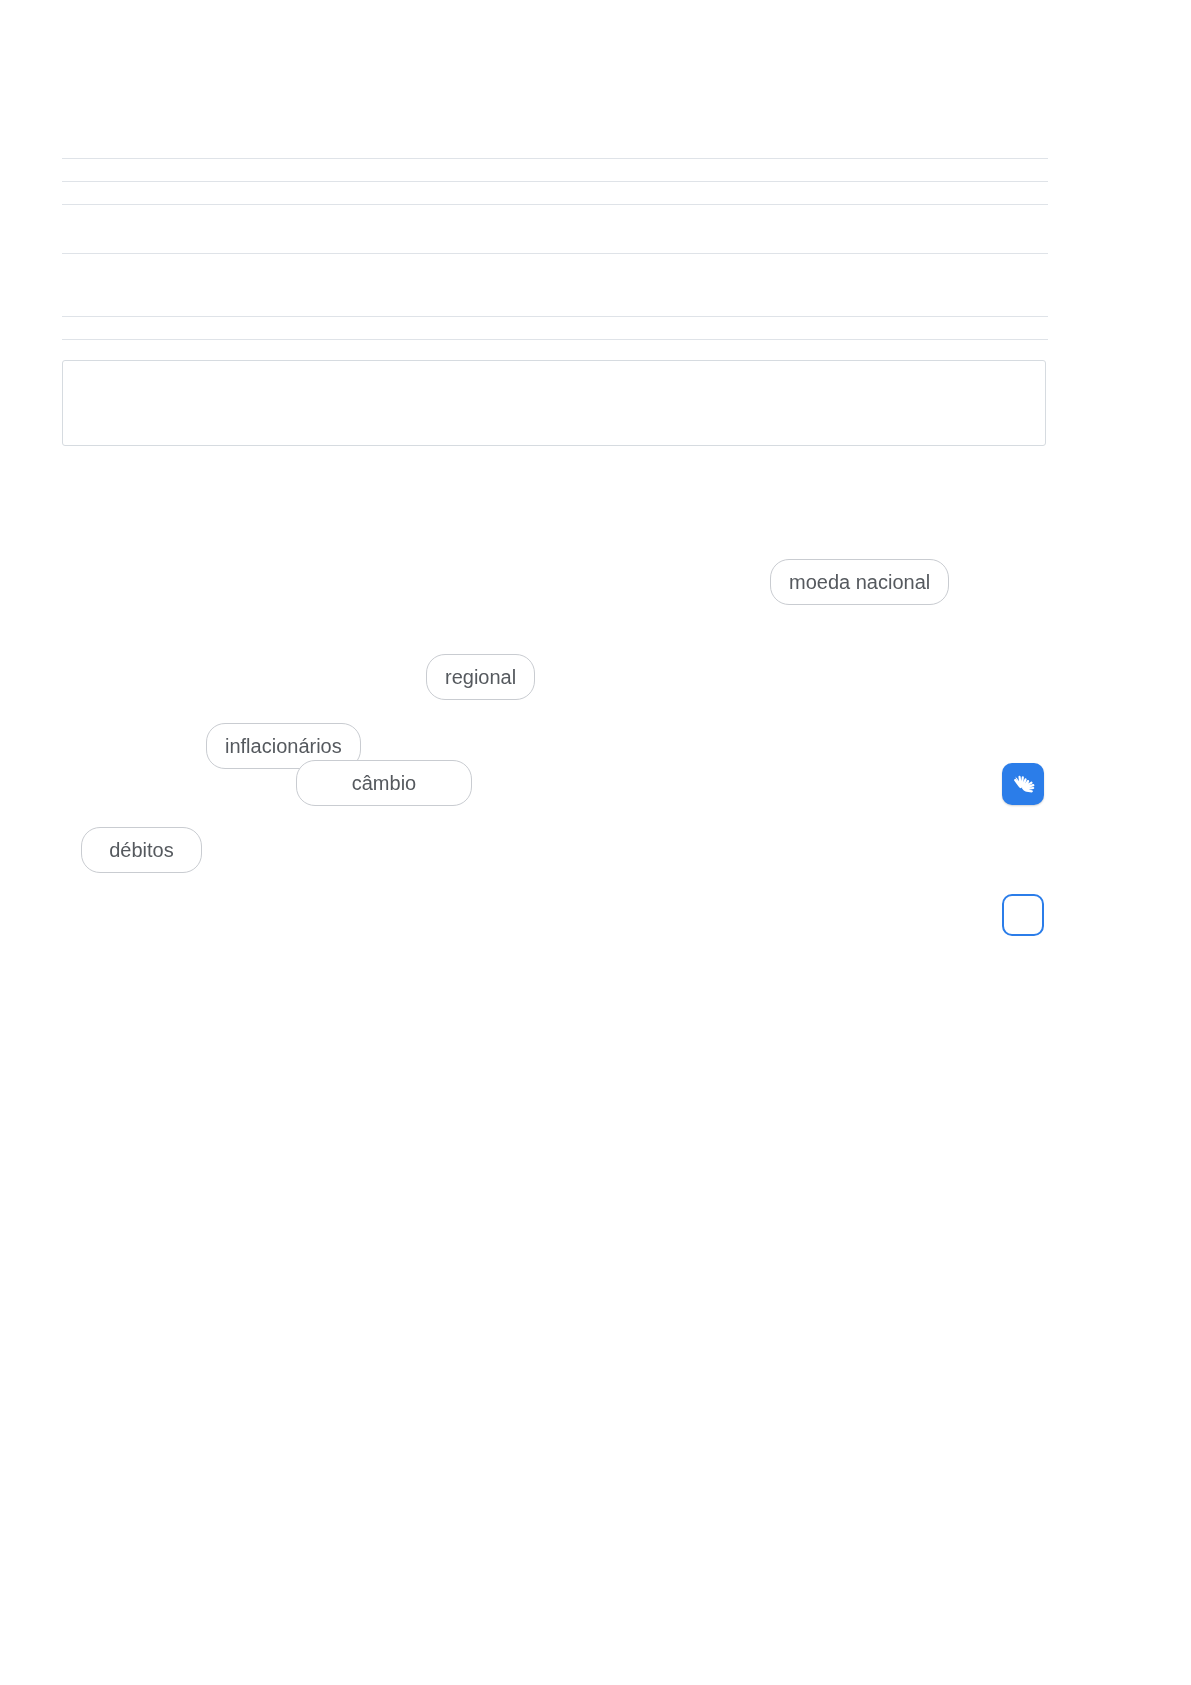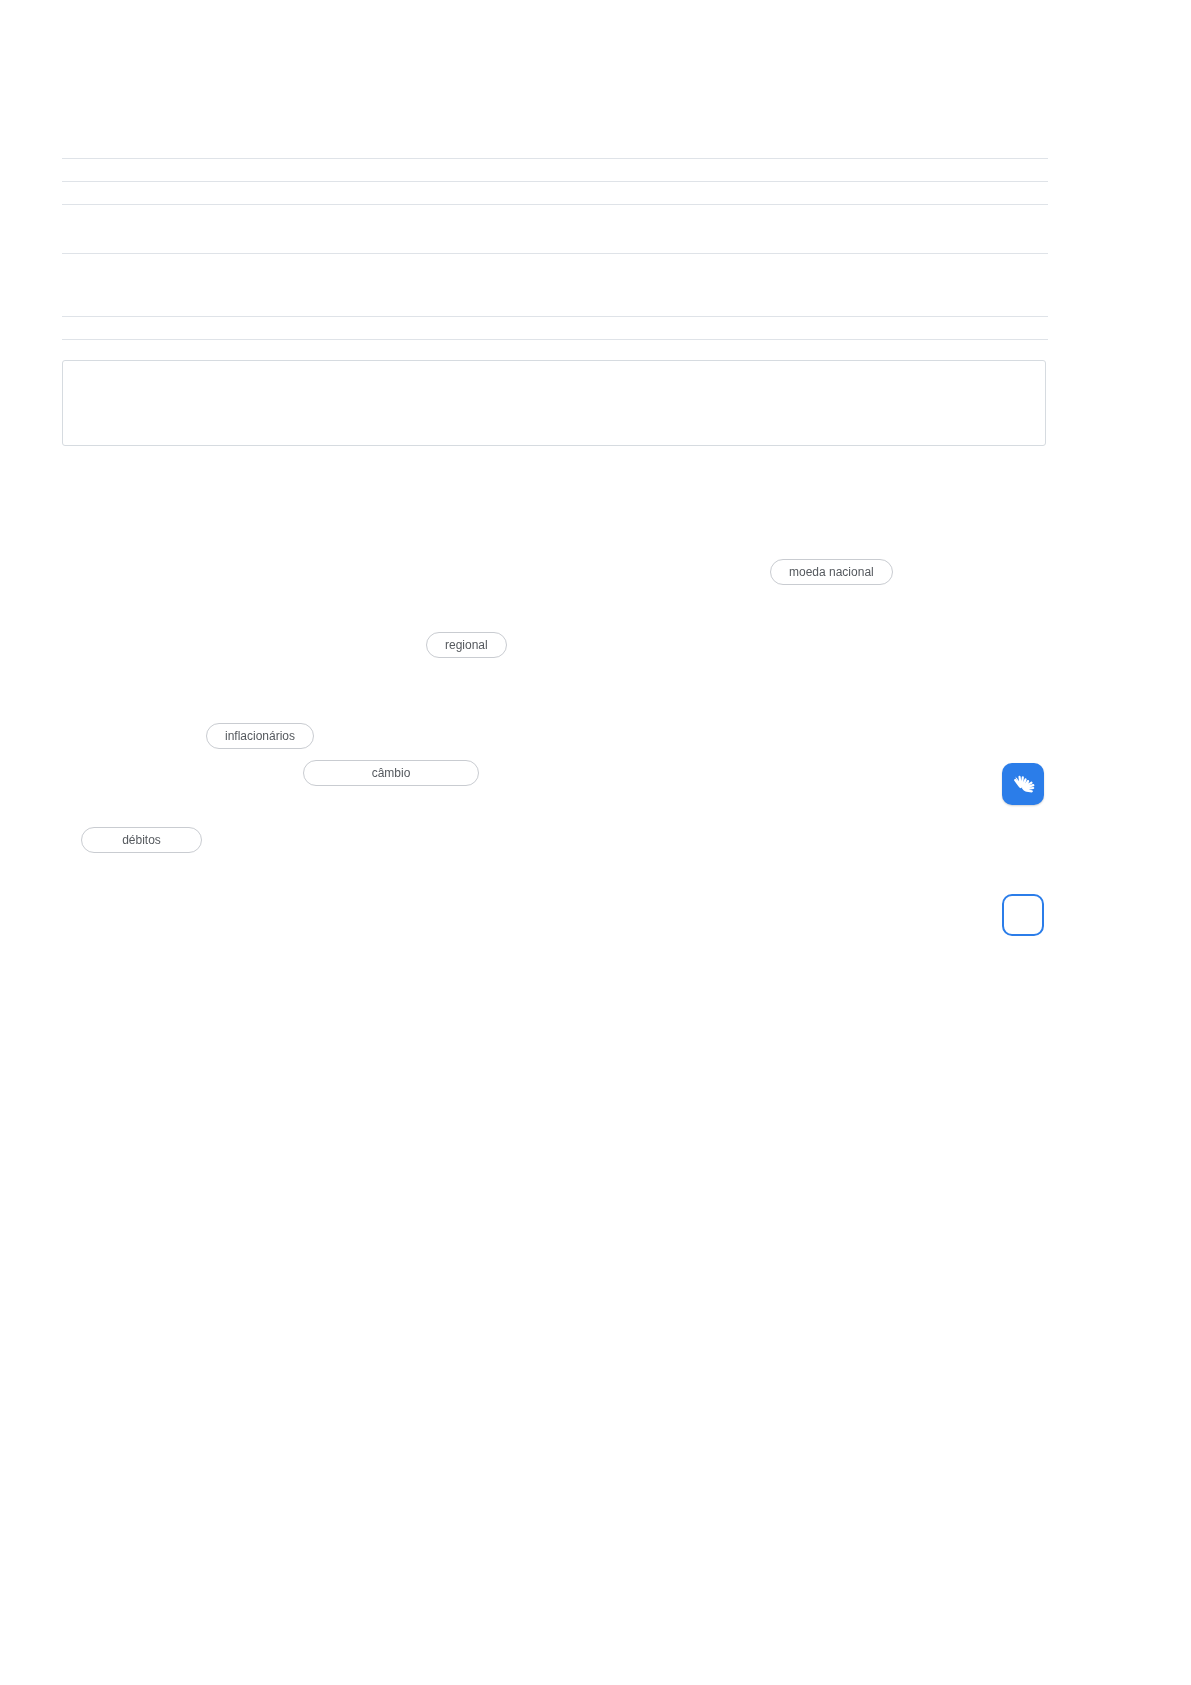--- a/index.html
+++ b/index.html
@@ -66,27 +66,27 @@
     overflow: hidden;
   }
 
   
   .chip {
     position: absolute;
     box-sizing: border-box;
     display: inline-flex;
     align-items: center;
     justify-content: center;
-    height: 26px;
+    height: 46px;
     padding: 0 18px;
     border: 1px solid #c9ccd1;
     border-radius: 19px;
     background: #ffffff;
     color: #55595e;
-    font-size: 12px;
+    font-size: 20px;
     line-height: 1;
     white-space: nowrap;
   }
 
   
   .vlibras-button {
     position: absolute;
     left: 1002px;
     top: 763px;
     width: 42px;
@@ -157,25 +157,25 @@
       <tr>
         <td></td>
       </tr>
     </tbody>
   </table>
 
   <div class="content-panel"></div>
 
   <div class="chip" style="left:770px; top:559px;">moeda nacional</div>
 
-  <div class="chip" style="left:426px; top:632px;">regional</div>
+  <div class="chip" style="left:426px; top:654px;">regional</div>
 
   <div class="chip" style="left:206px; top:723px;">inflacionários</div>
 
-  <div class="chip" style="left:303px; top:760px; width:176px;">câmbio</div>
+  <div class="chip" style="left:296px; top:760px; width:176px;">câmbio</div>
 
   <div class="chip" style="left:81px; top:827px; width:121px;text-align:right;">débitos</div>
 
   <button class="vlibras-button" aria-label="">
     <span>
       <svg width="28" height="28" viewBox="0 0 32 32" aria-hidden="true">
         <g fill="#ffffff">
 
           <path d="M7.4 9.2c.5-.5 1.3-.4 1.7.2l2.3 3.4-.6-4.9c-.1-.7.4-1.3 1.1-1.4.7-.1 1.3.4 1.4 1.1l.7 5.1.5-4.4c.1-.7.7-1.2 1.4-1.1.7.1 1.2.7 1.1 1.4l-.6 5.3 1.3-3.6c.2-.6.9-1 1.6-.8.6.2 1 .9.8 1.6l-1.9 5.6c-.5 1.5-1.6 2.7-3 3.3l-2.4 1-1.9-2.1-4.8-6.5c-.5-.6-.4-1.4.2-1.9.5-.4 1.2-.4 1.7.1l1.6 1.8-2.2-3.2c-.4-.6-.3-1.4.2-1.8z"></path>
 

